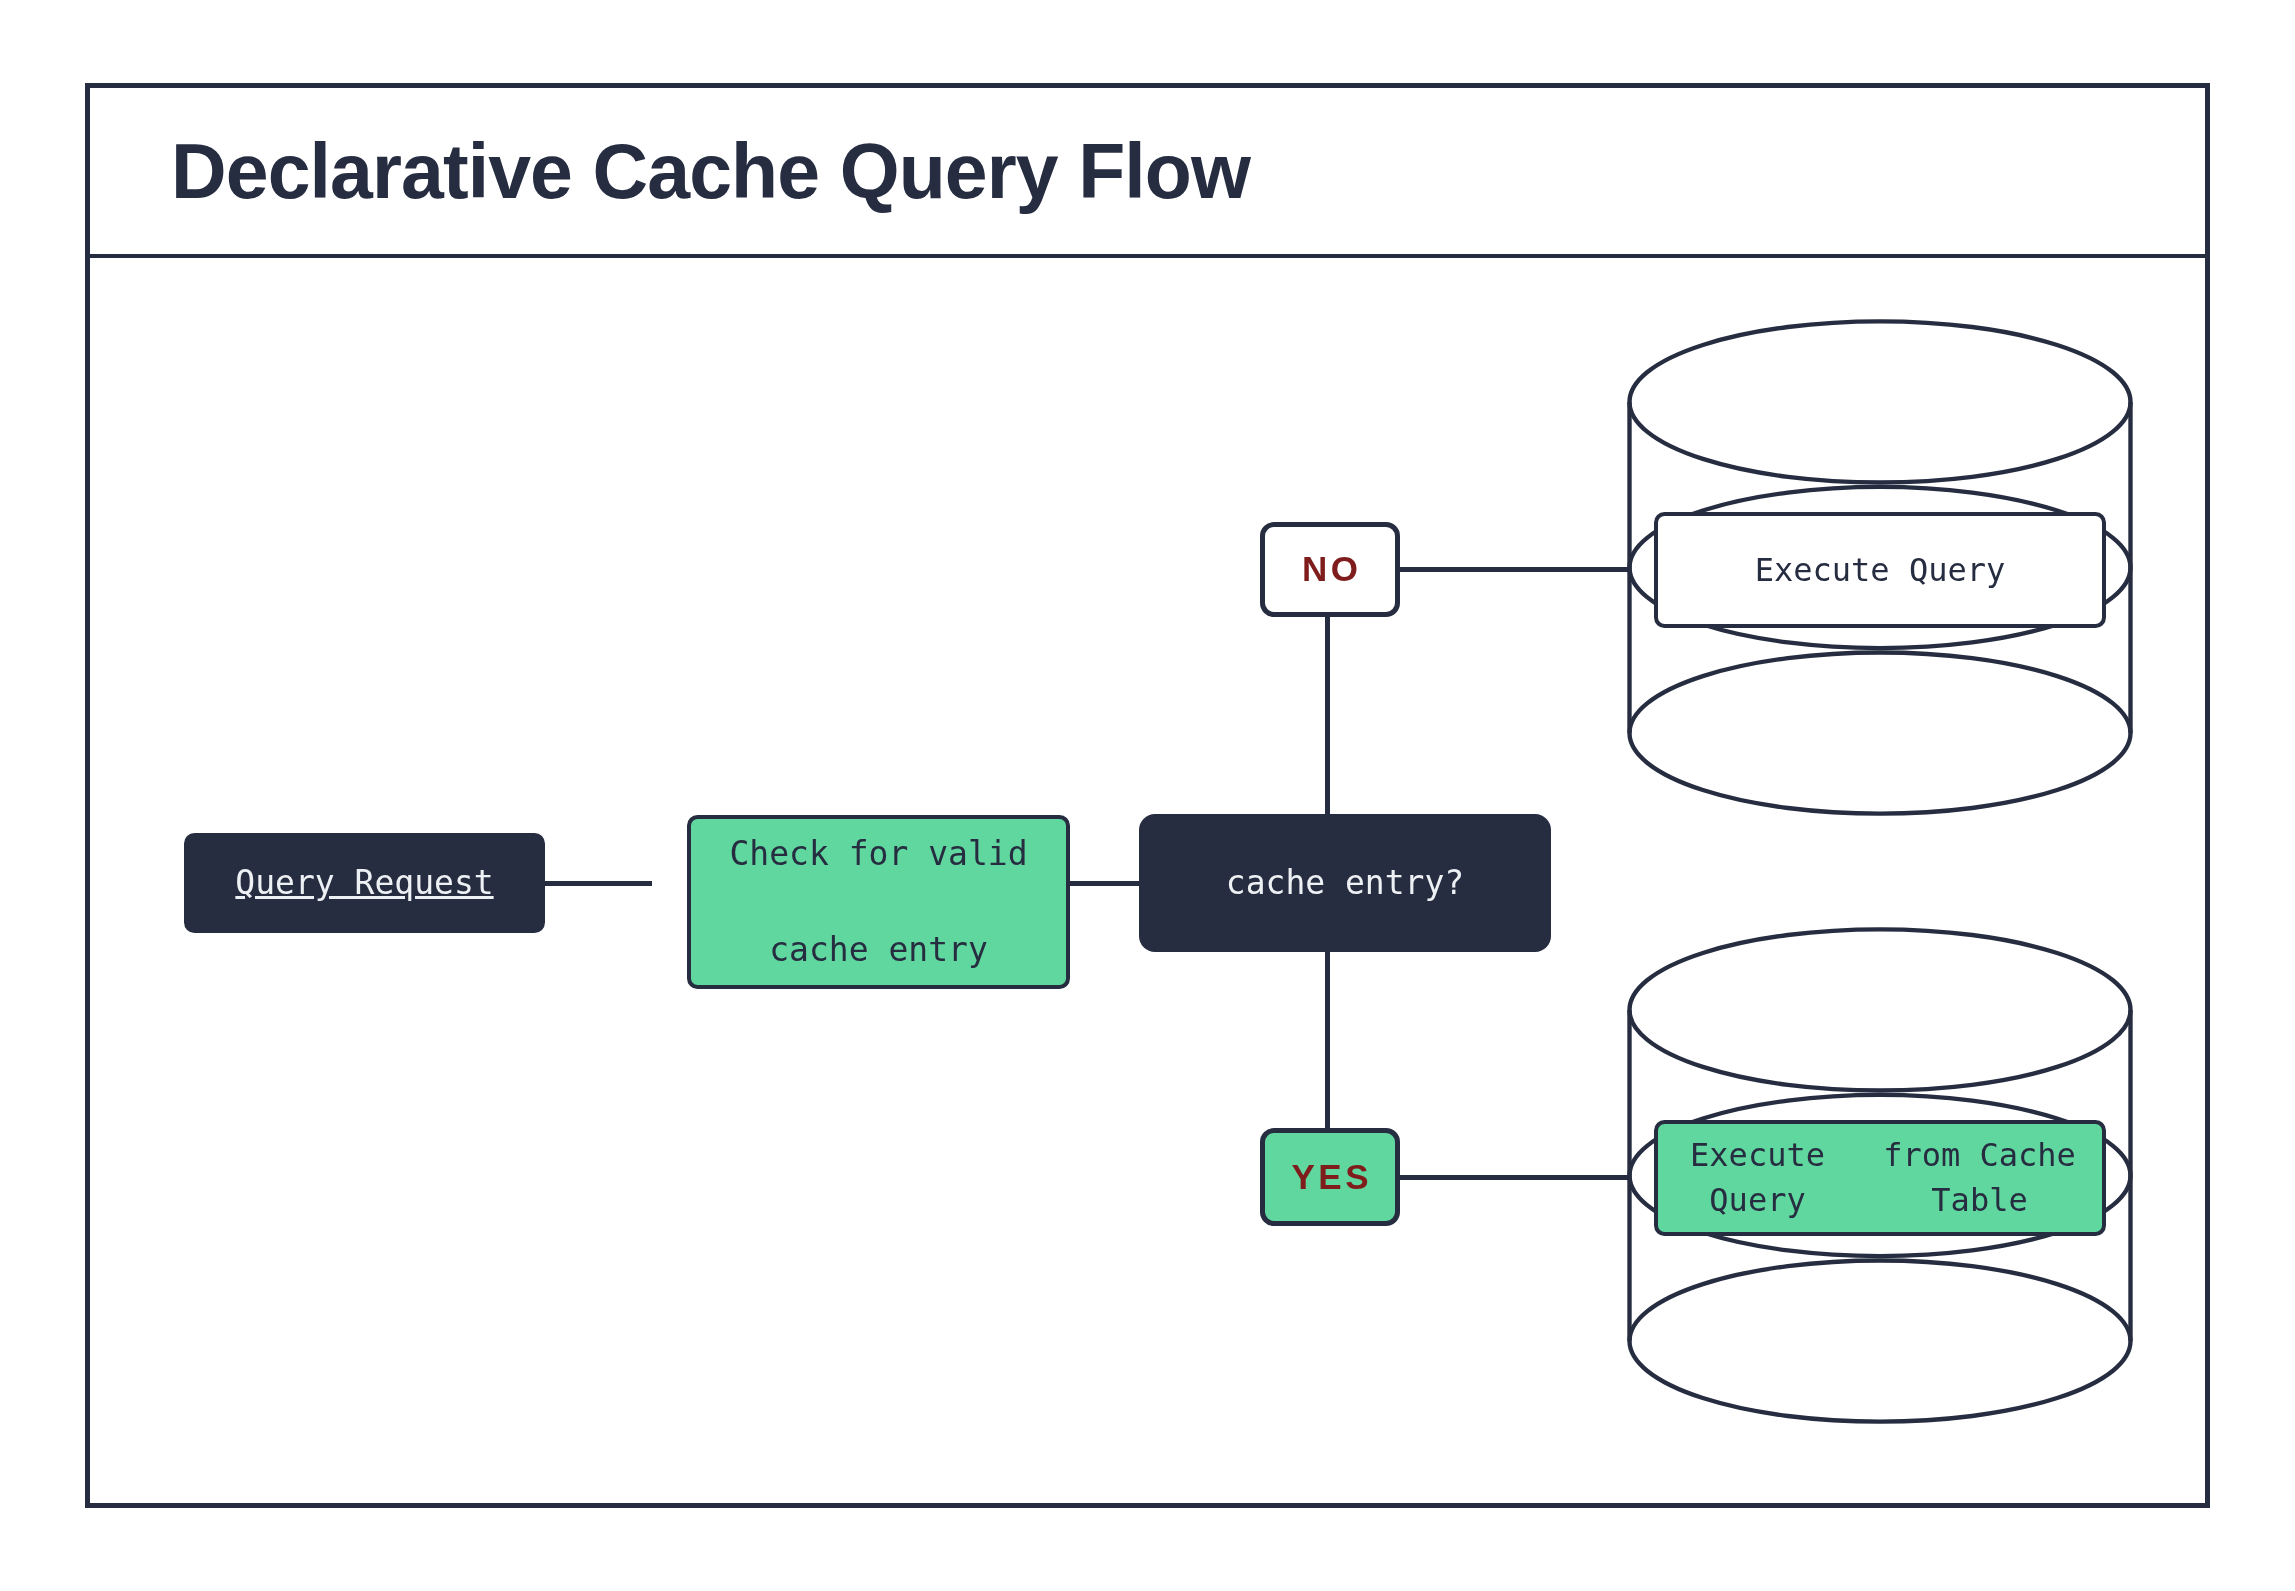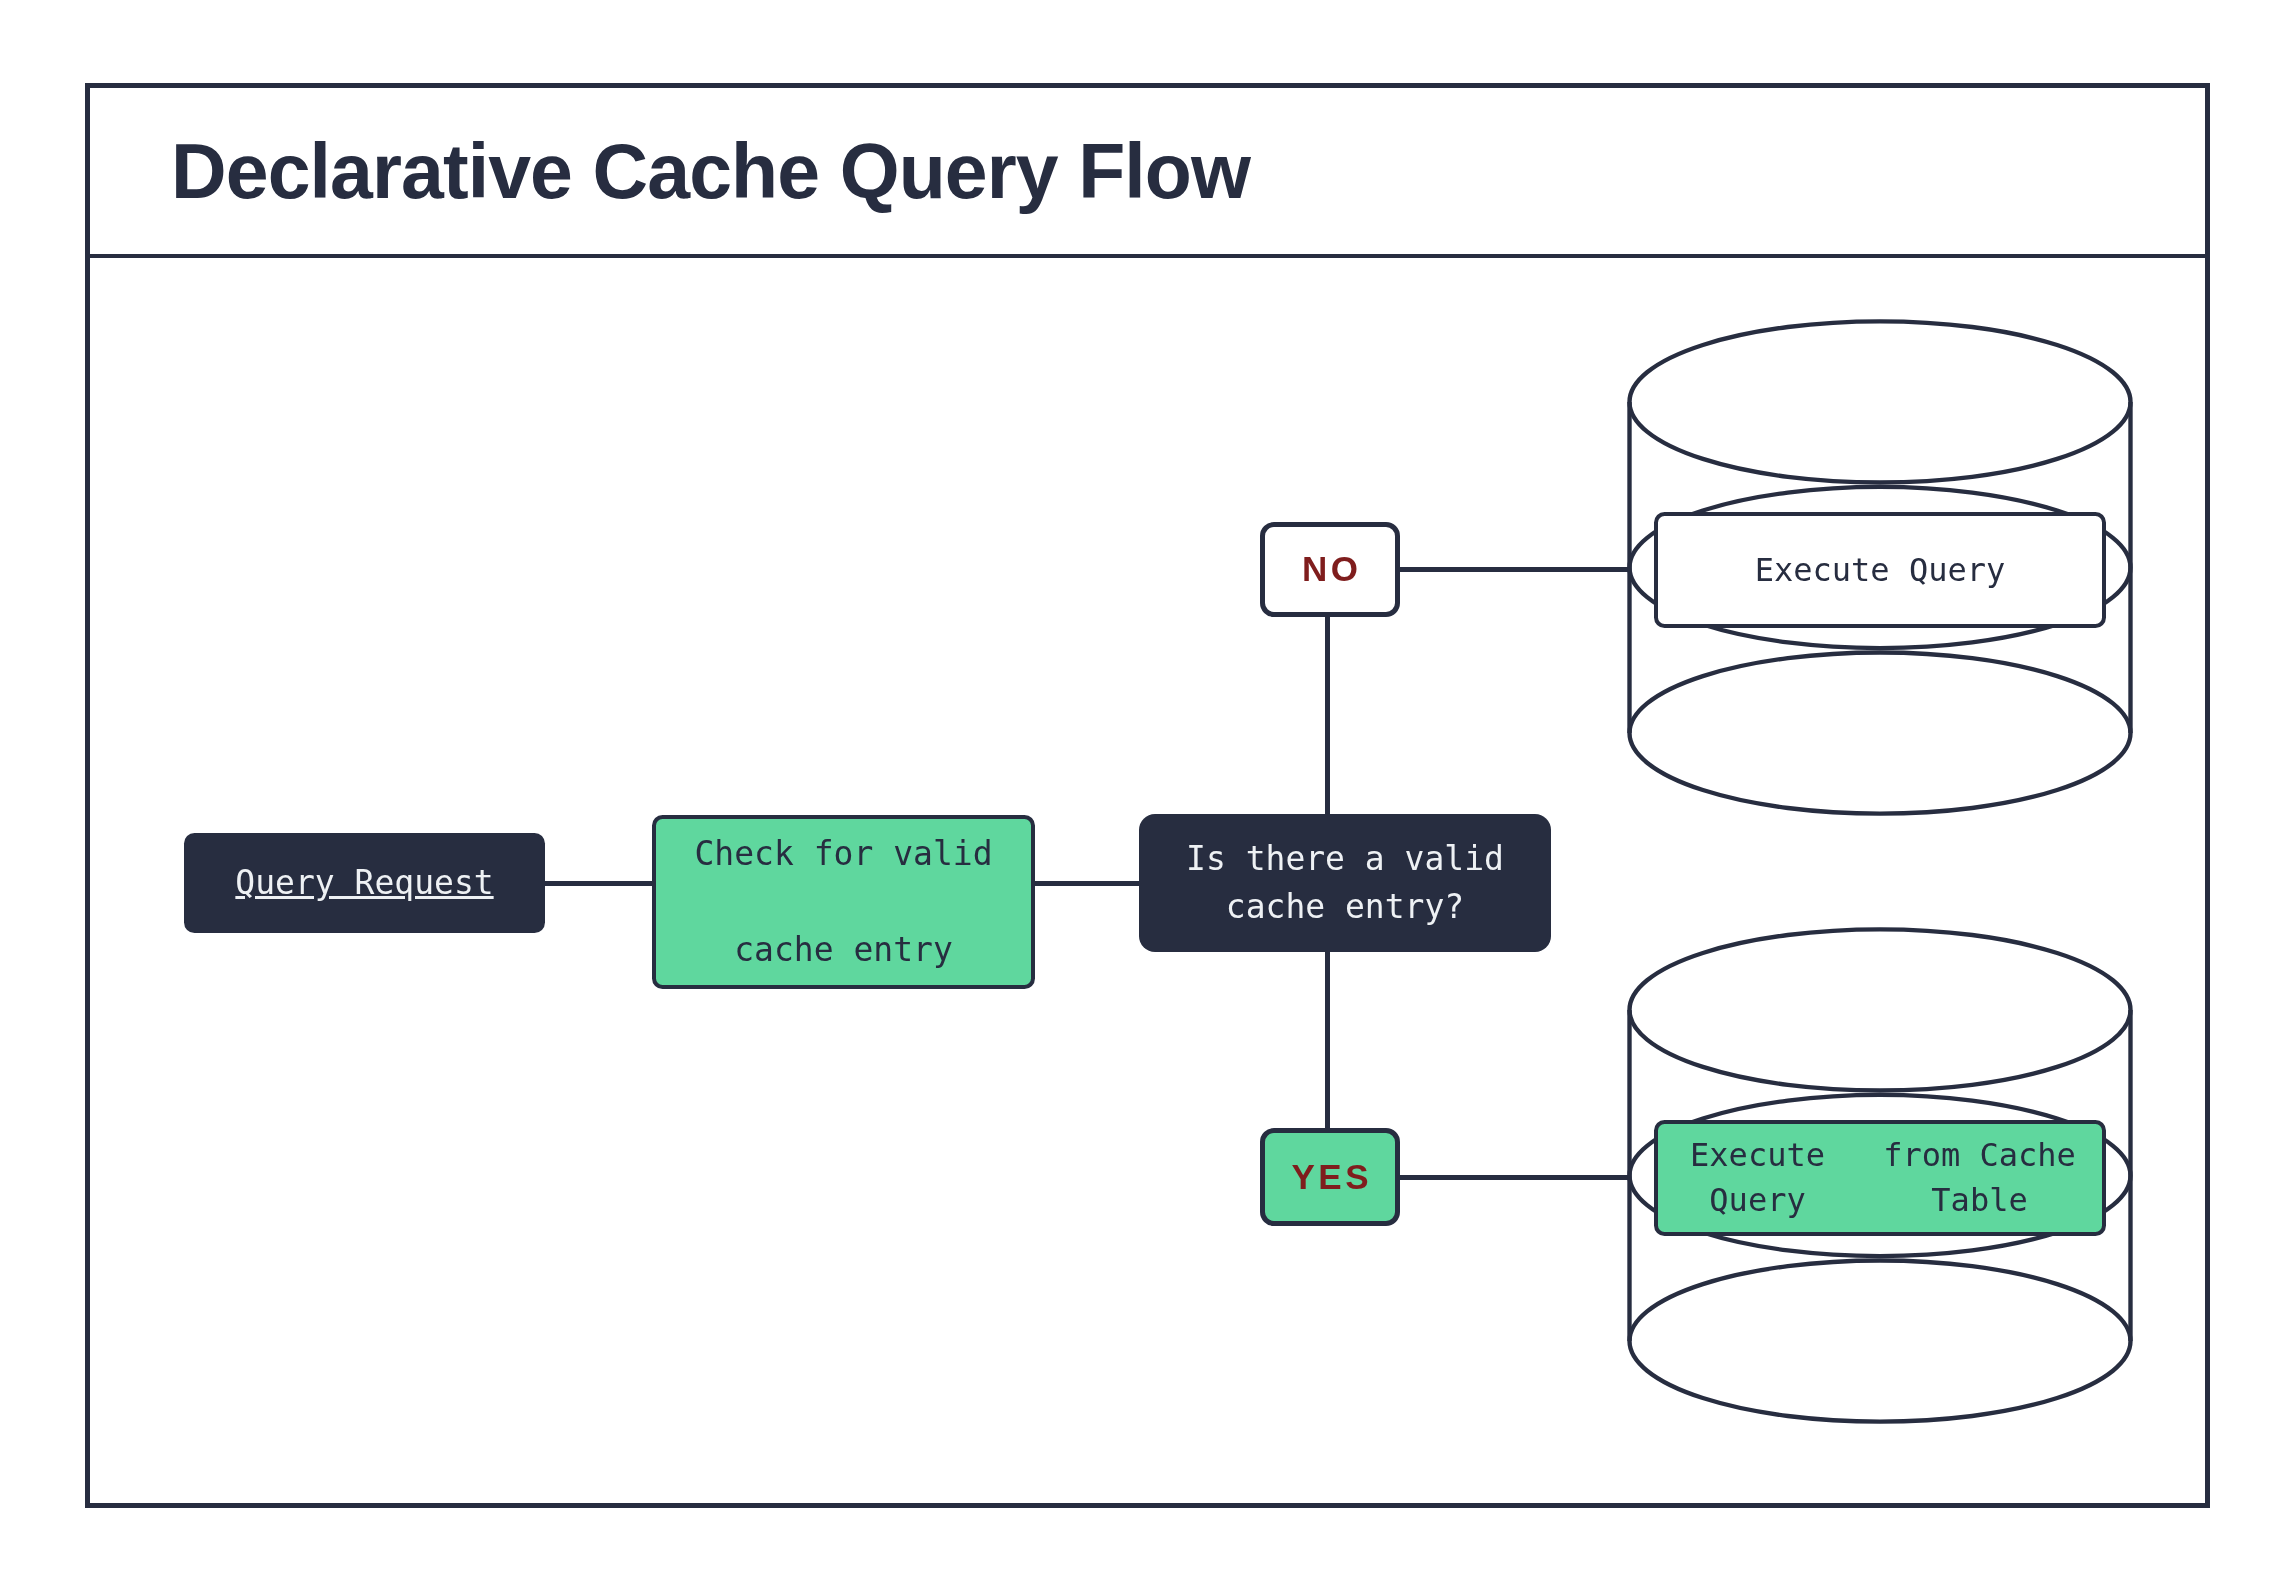--- a/index.html
+++ b/index.html
@@ -108,27 +108,26 @@
   <div class="connector" style="left:1035px; top:881px; width:104px; height:5.3px;"></div>
   <div class="connector" style="left:1325px; top:617px; width:5.3px; height:197px;"></div>
   <div class="connector" style="left:1325px; top:952px; width:5.3px; height:176px;"></div>
   <div class="connector" style="left:1400px; top:567px; width:230px; height:5.3px;"></div>
   <div class="connector" style="left:1400px; top:1175px; width:230px; height:5.3px;"></div>
 
   <div class="node dark-node" style="left:184px; top:833px; width:361px; height:100px;text-decoration:underline;">
     <span class="ln">Query Request</span>
   </div>
 
-  <div class="node green-node" style="left:652px; top:815px; width:383px; height:174px;gap:48px;">
+  <div class="node green-node" style="left:687px; top:815px; width:383px; height:174px;gap:48px;">
     <span class="ln">Check for valid</span>
     <span class="ln">cache entry</span>
   </div>
 
   <div class="node dark-node decision-node" style="left:1139px; top:814px; width:412px; height:138px;">
-    <span class="ln">Is there a valid</span>
     <span class="ln">cache entry?</span>
   </div>
 
   <div class="node tag-node tag-white" style="left:1260px; top:522px; width:140px; height:95px;">
     <span class="ln">NO</span>
   </div>
 
   <div class="node tag-node tag-green" style="left:1260px; top:1128px; width:140px; height:98px;text-align:center;">
     <span class="ln">YES</span>
   </div>

